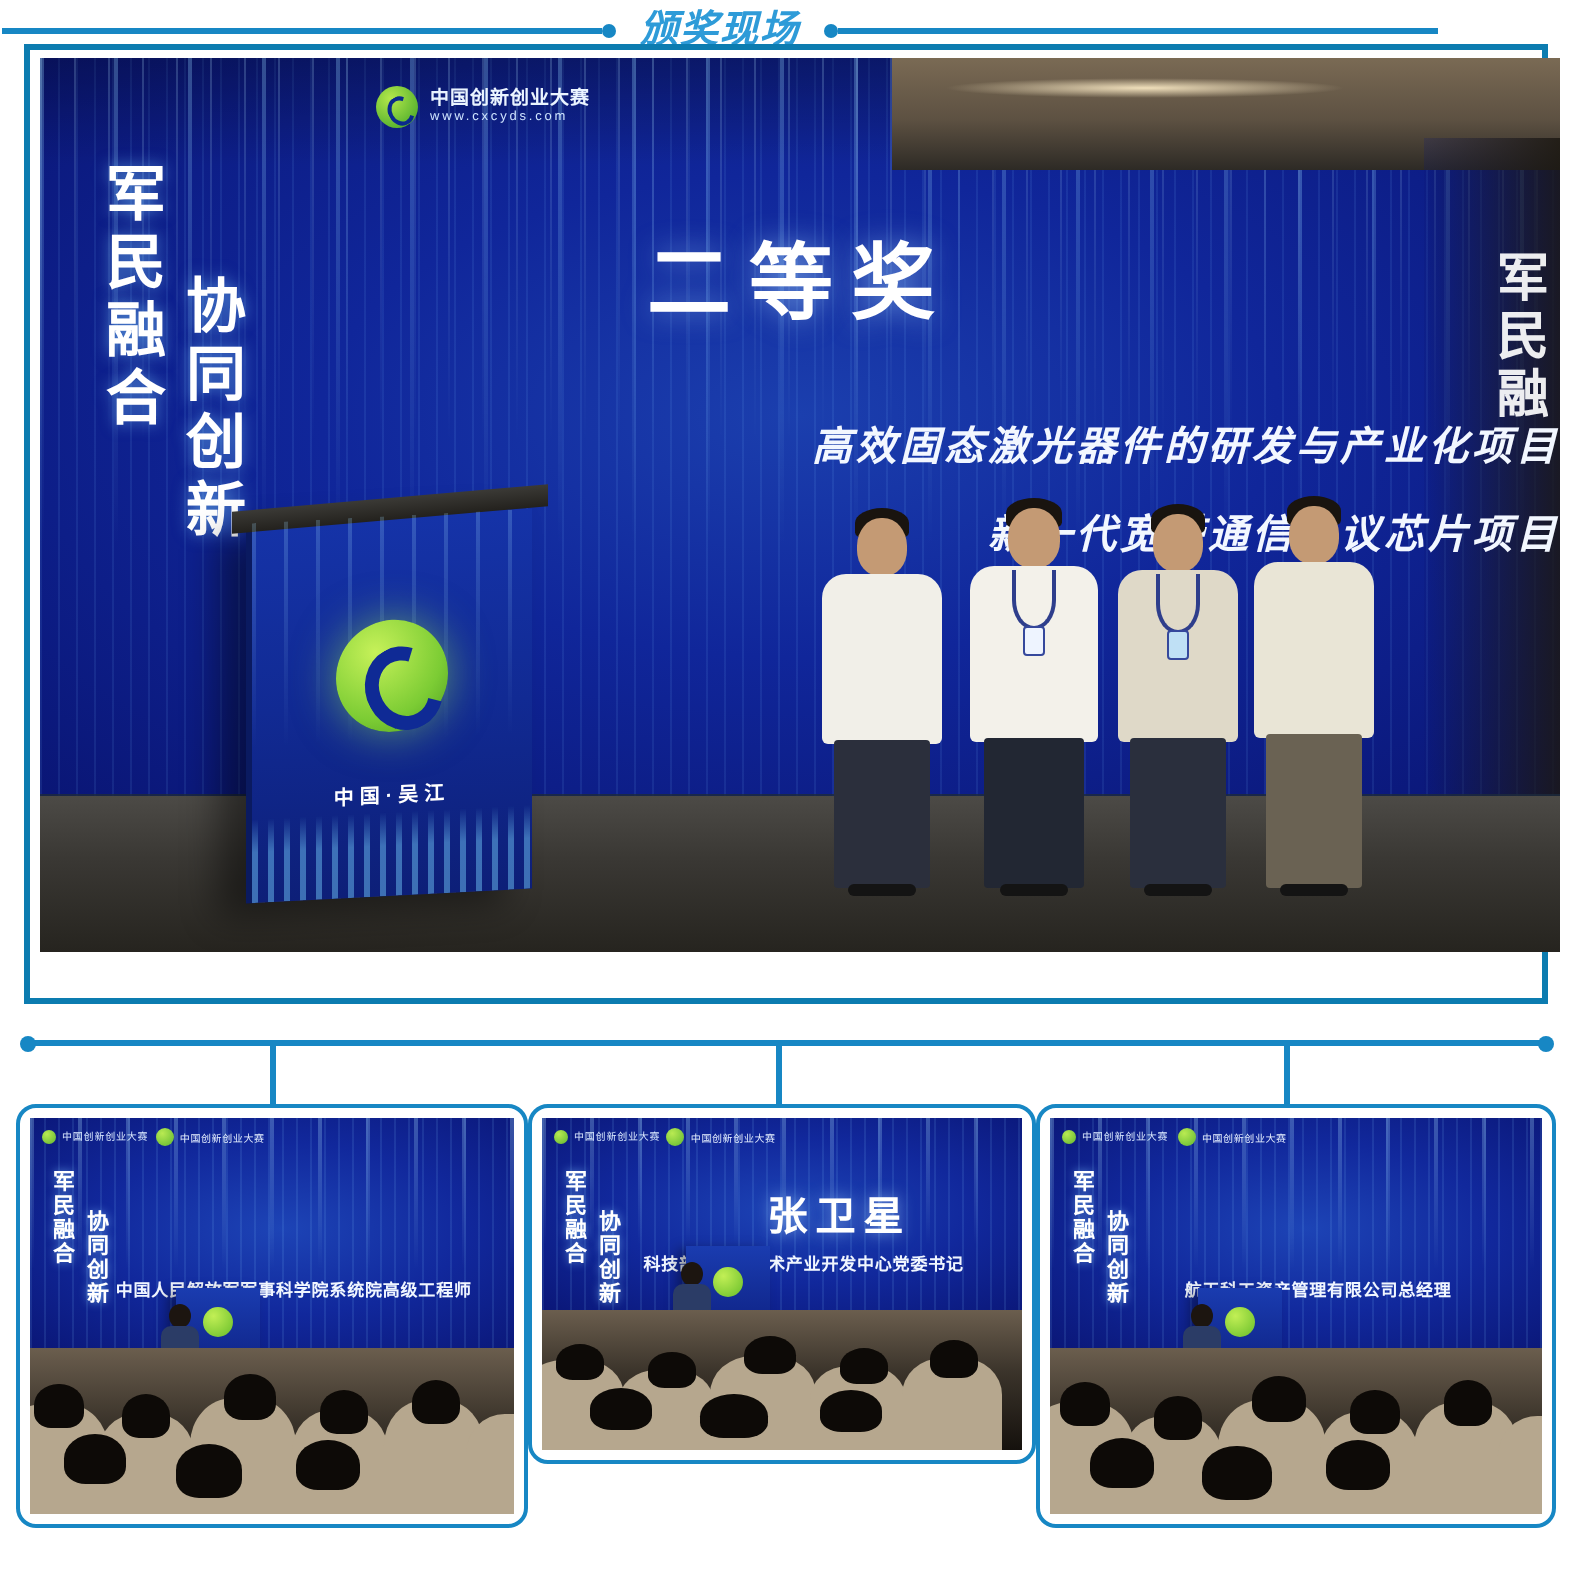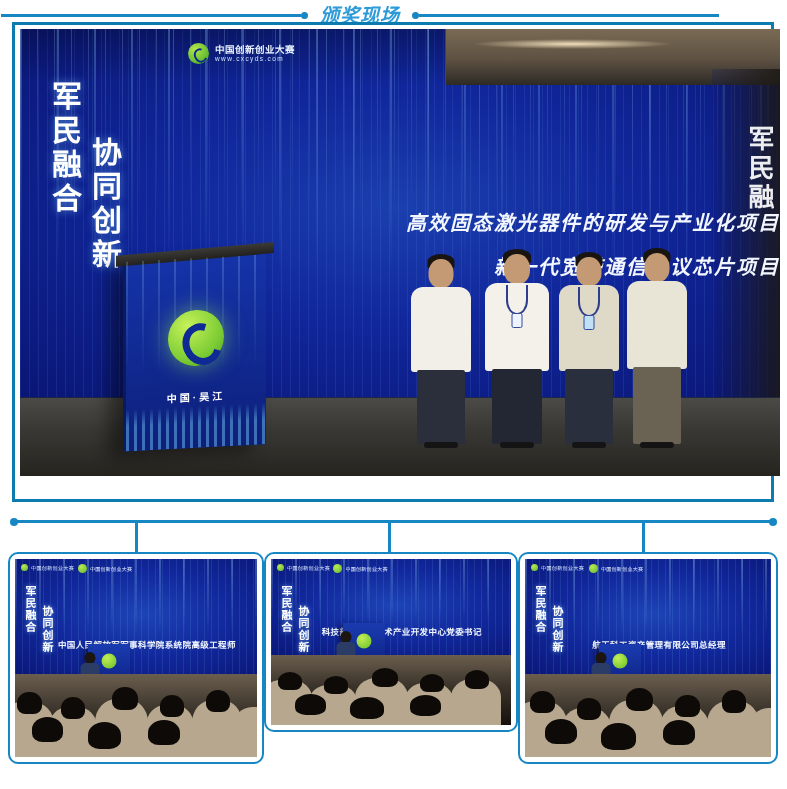--- a/index.html
+++ b/index.html
@@ -558,20 +558,21 @@
     <div class="logo-text">
       <div class="logo-title">中国创新创业大赛</div>
       <div class="logo-url">www.cxcyds.com</div>
     </div>
   </div>
 
   <div class="slogan slogan-a">军民融合</div>
   <div class="slogan slogan-b">协同创新</div>
   <div class="slogan-right">军民融</div>
 
+  <div class="award-title">二等奖</div>
   <div class="project-line project-1">高效固态激光器件的研发与产业化项目</div>
   <div class="project-line project-2">新一代宽带通信协议芯片项目</div>
 
   <div class="floor-edge"></div>
   <div class="stage-floor"></div>
 
   <div class="podium">
     <div class="podium-top"></div>
     <div class="podium-streaks"></div>
     <div class="podium-c"></div>
@@ -681,20 +682,21 @@
       <div class="txt">中国创新创业大赛</div>
     </div>
     <div class="t-logo-mid">
       <div class="dot"></div>
       <div class="txt">中国创新创业大赛</div>
     </div>
 
     <div class="t-slogan t-slogan-a">军民融合</div>
     <div class="t-slogan t-slogan-b">协同创新</div>
 
+    <div class="t-name">张卫星</div>
     <div class="t-role">科技部火炬高技术产业开发中心党委书记</div>
 
     <div class="t-podium"></div>
     <div class="t-speaker">
       <div class="head"></div>
       <div class="torso"></div>
     </div>
 
     <div class="t-audience">
       <div class="aud-shoulder" style="left:-4%; top:36%; width:21%; height:64%;"></div>

